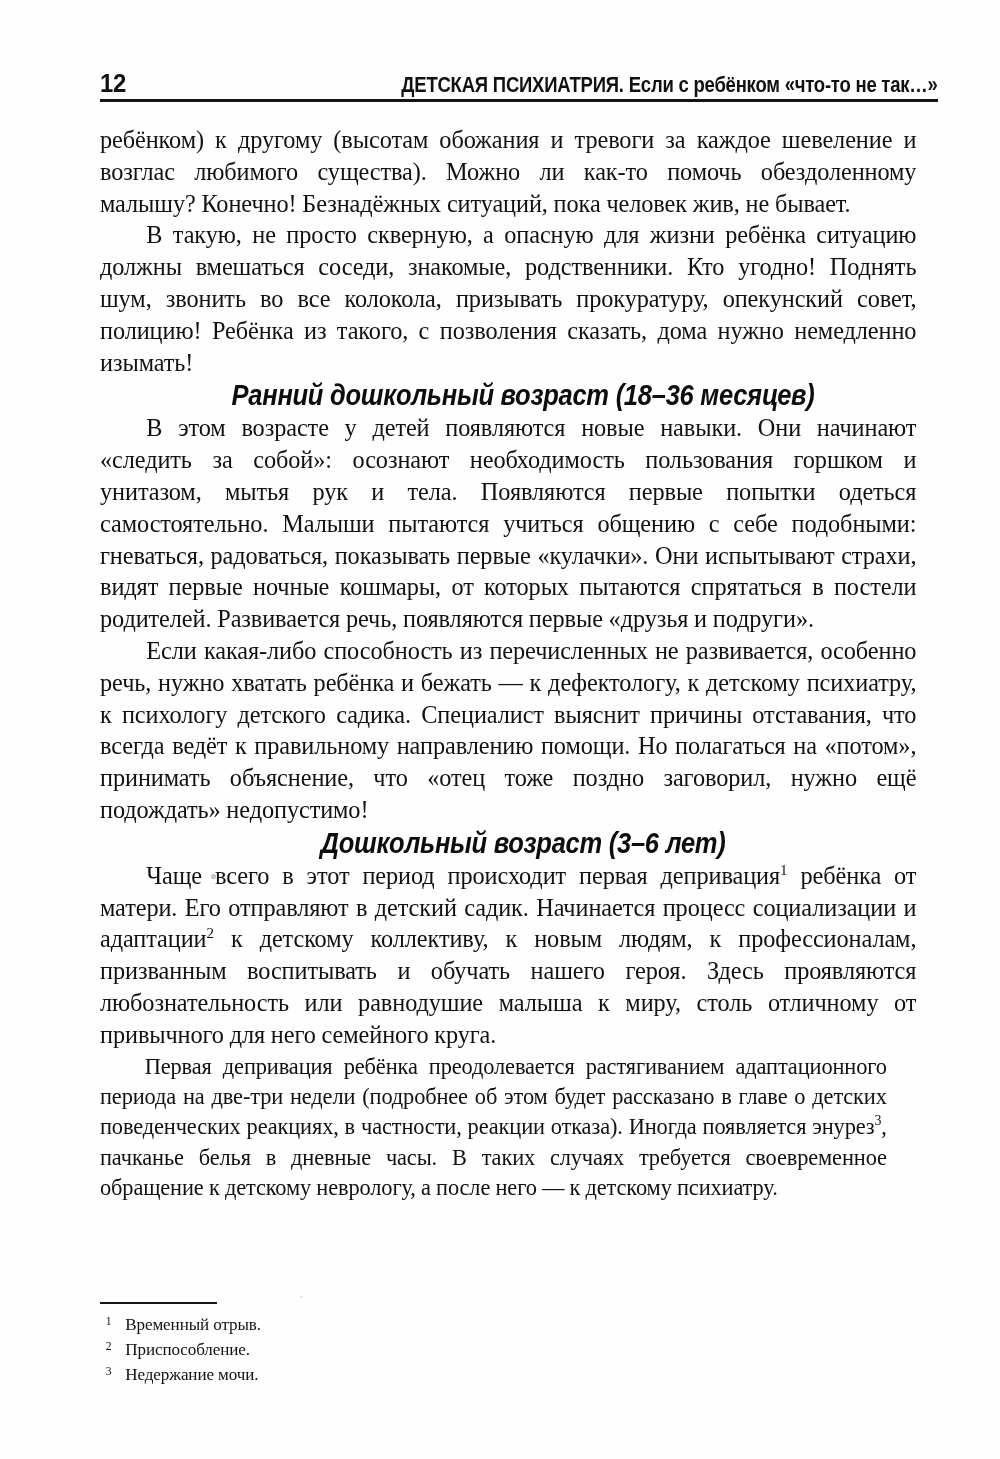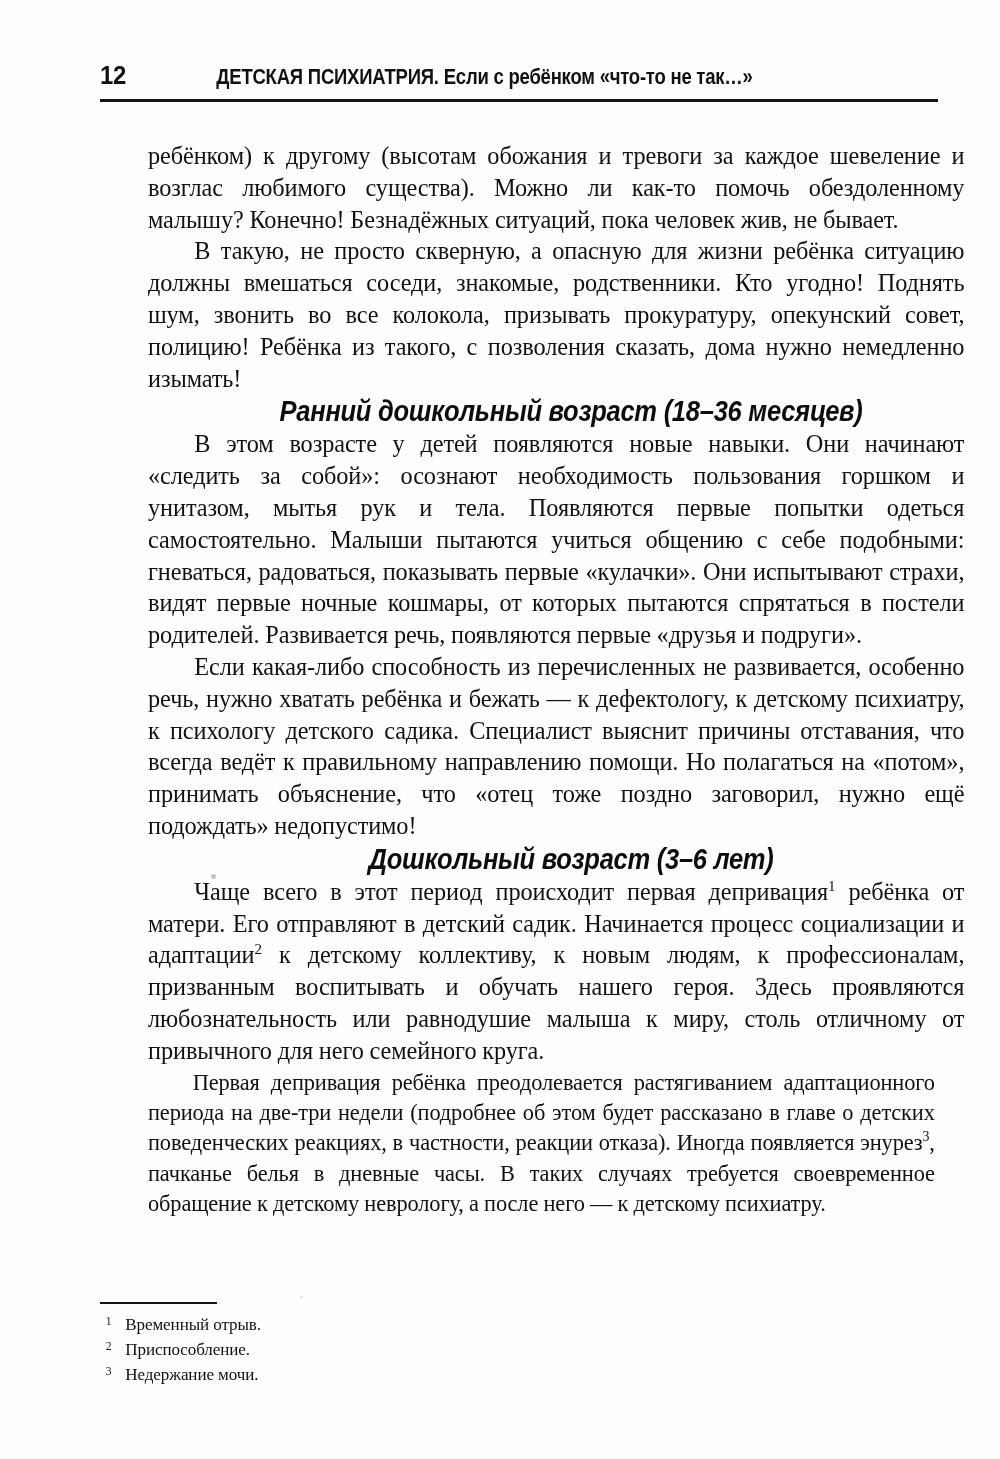--- a/index.html
+++ b/index.html
@@ -21,25 +21,26 @@
   .page {
     position: absolute;
     inset: 0;
     background: #fefefe;
   }
 
   
   .running-head {
     position: absolute;
     left: 100px;
-    top: 44px;
+    top: 52px;
     width: 838px;
     height: 44px;
     display: flex;
     align-items: flex-end;
+    justify-content: space-between;
   }
   .folio {
     font-family: "Liberation Sans", "DejaVu Sans", sans-serif;
     font-weight: bold;
     font-size: 26px;
     line-height: 1;
     letter-spacing: -0.2px;
     transform: scaleX(0.92);
     transform-origin: left bottom;
     color: #111;
@@ -61,23 +62,22 @@
     top: 99px;
     width: 838px;
     height: 3px;
     background: #141414;
   }
 
   
   .content {
     position: absolute;
     left: 100px;
-    top: 140px;
+    top: 124px;
     width: 846px;
-    margin-left: 48px;
   }
 
   p.body {
     margin: 0;
     font-size: 25.2px;
     line-height: 31.8px;
     text-align: justify;
     text-indent: 48px;
     letter-spacing: -0.1px;
     word-spacing: -0.2px;

